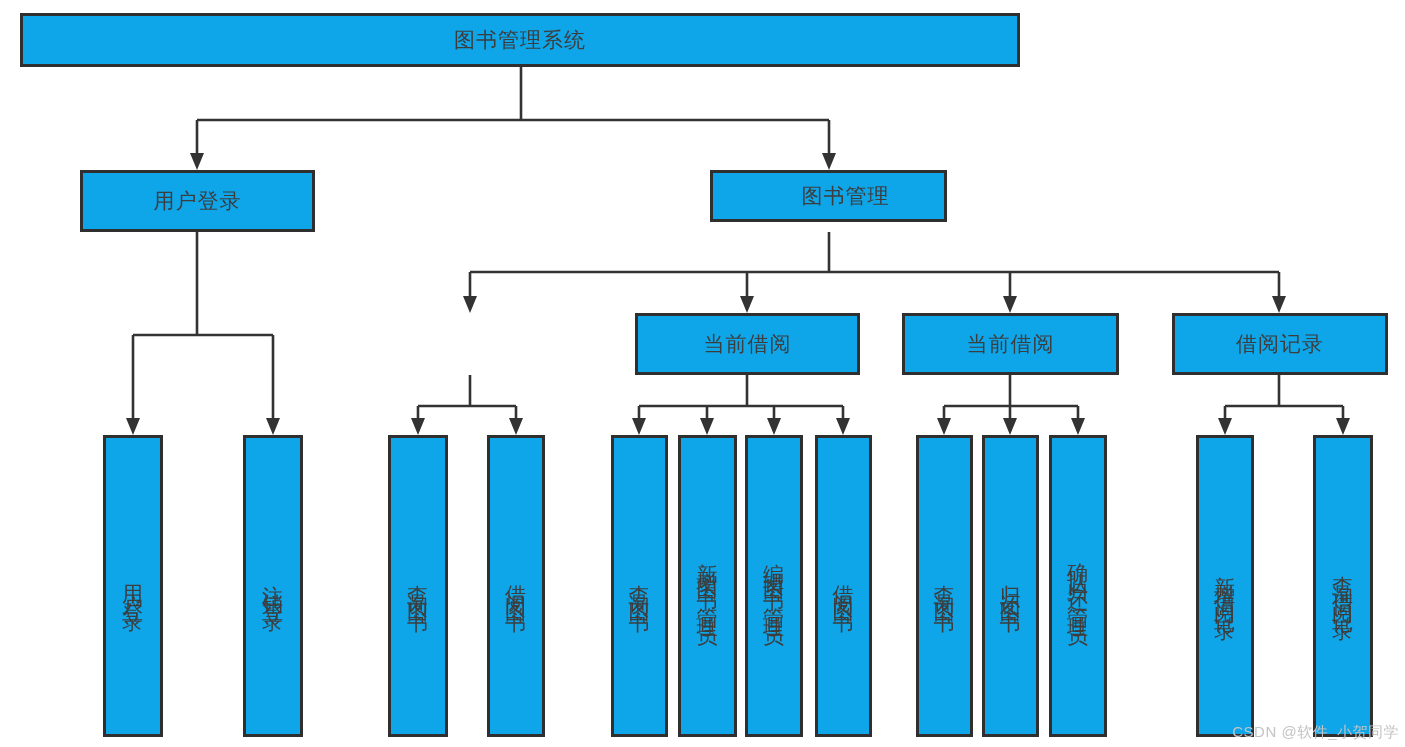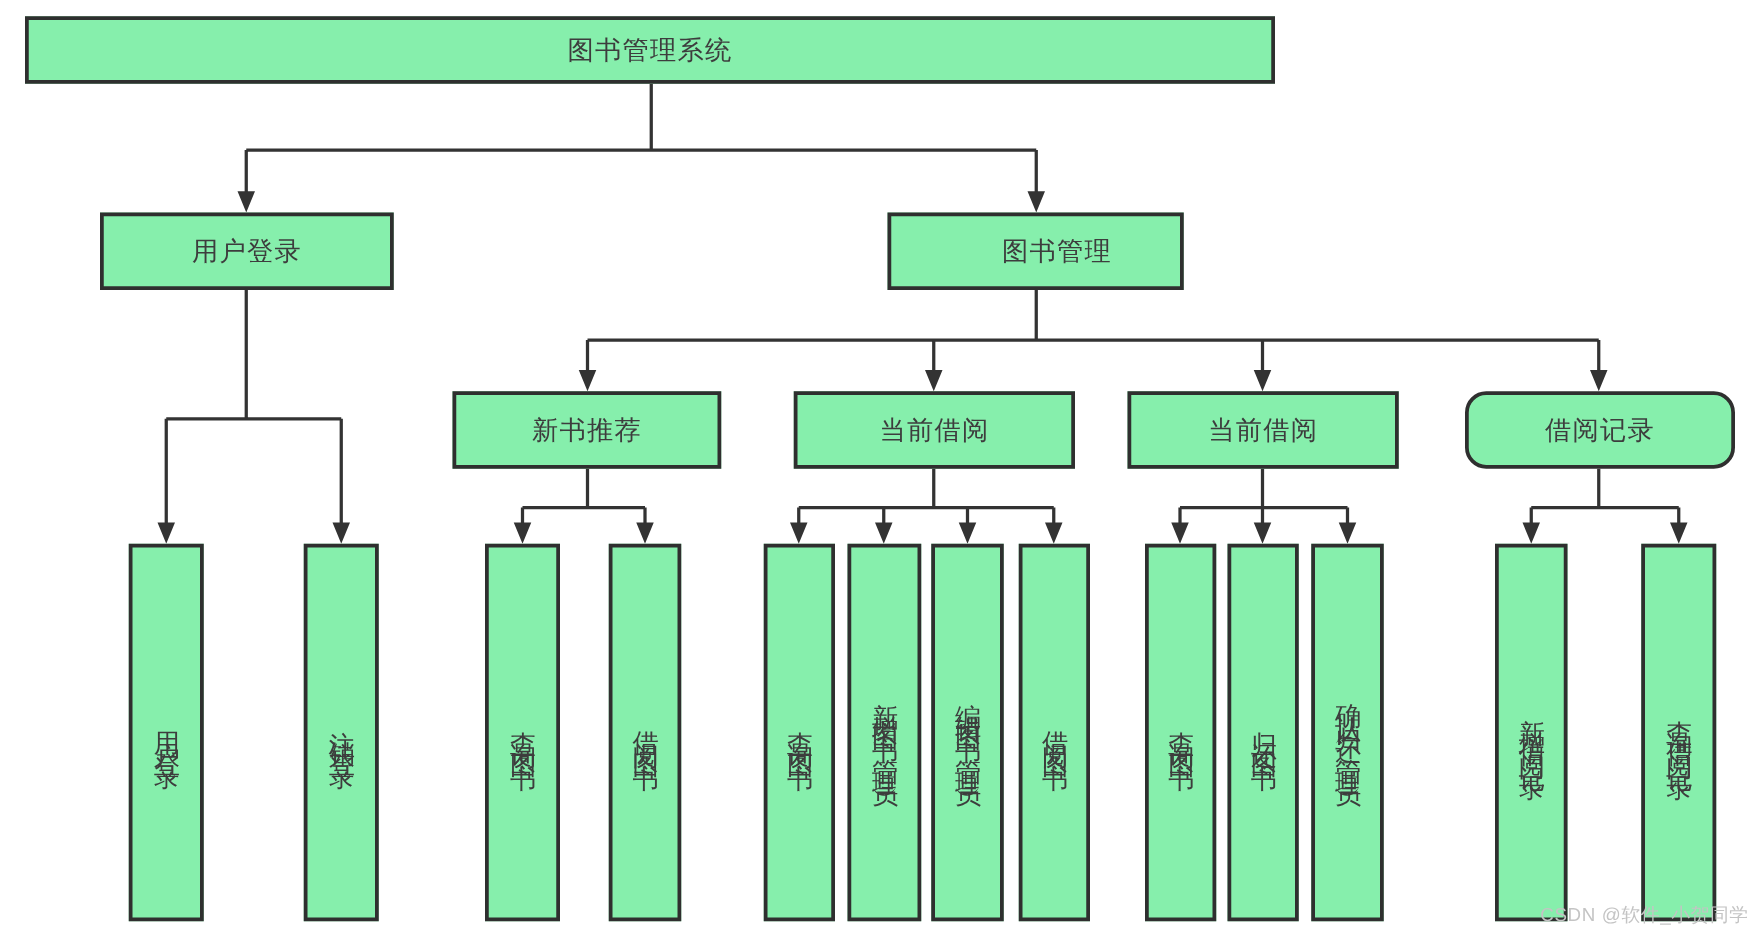--- a/index.html
+++ b/index.html
@@ -23,21 +23,21 @@
   }
   .wires{
     position:absolute;
     left:0;top:0;
     width:1405px;height:747px;
     color:var(--line);
   }
   .box{
     position:absolute;
     box-sizing:border-box;
-    background:#86efac;
+    background:#0ea5e9;
     border:3px solid var(--box-border);
     display:flex;
     align-items:center;
     justify-content:center;
     color:var(--text);
     font-size:21px;
     letter-spacing:1px;
     white-space:nowrap;
   }
   .leaf{
@@ -83,34 +83,31 @@
       M1218,418 h14 l-7,17 z  M1336,418 h14 l-7,17 z"></path>
   </svg>
 
   <div class="box" style="left:20px;top:13px;width:1000px;height:54px;">
     <span>图书管理系统</span>
   </div>
 
   <div class="box" style="left:80px;top:170px;width:235px;height:62px;">
     <span>用户登录</span>
   </div>
-  <div class="box" style="left:710px;top:170px;width:237px;height:62px;padding-left:34px;">
+  <div class="box" style="left:710px;top:170px;width:237px;height:52px;padding-left:34px;">
     <span>图书管理</span>
   </div>
 
-  <div class="box" style="left:362px;top:313px;width:215px;height:62px;">
-    <span>新书推荐</span>
-  </div>
   <div class="box" style="left:635px;top:313px;width:225px;height:62px;">
     <span>当前借阅</span>
   </div>
   <div class="box" style="left:902px;top:313px;width:217px;height:62px;">
     <span>当前借阅</span>
   </div>
-  <div class="box" style="left:1172px;top:313px;width:216px;height:62px;border-radius:17px;">
+  <div class="box" style="left:1172px;top:313px;width:216px;height:62px;">
     <span>借阅记录</span>
   </div>
 
   <div class="box leaf" style="left:103px;top:435px;width:60px;height:302px;">
     <span class="vtext">用户登录</span>
   </div>
   <div class="box leaf" style="left:243px;top:435px;width:60px;height:302px;">
     <span class="vtext">注销登录</span>
   </div>
 

